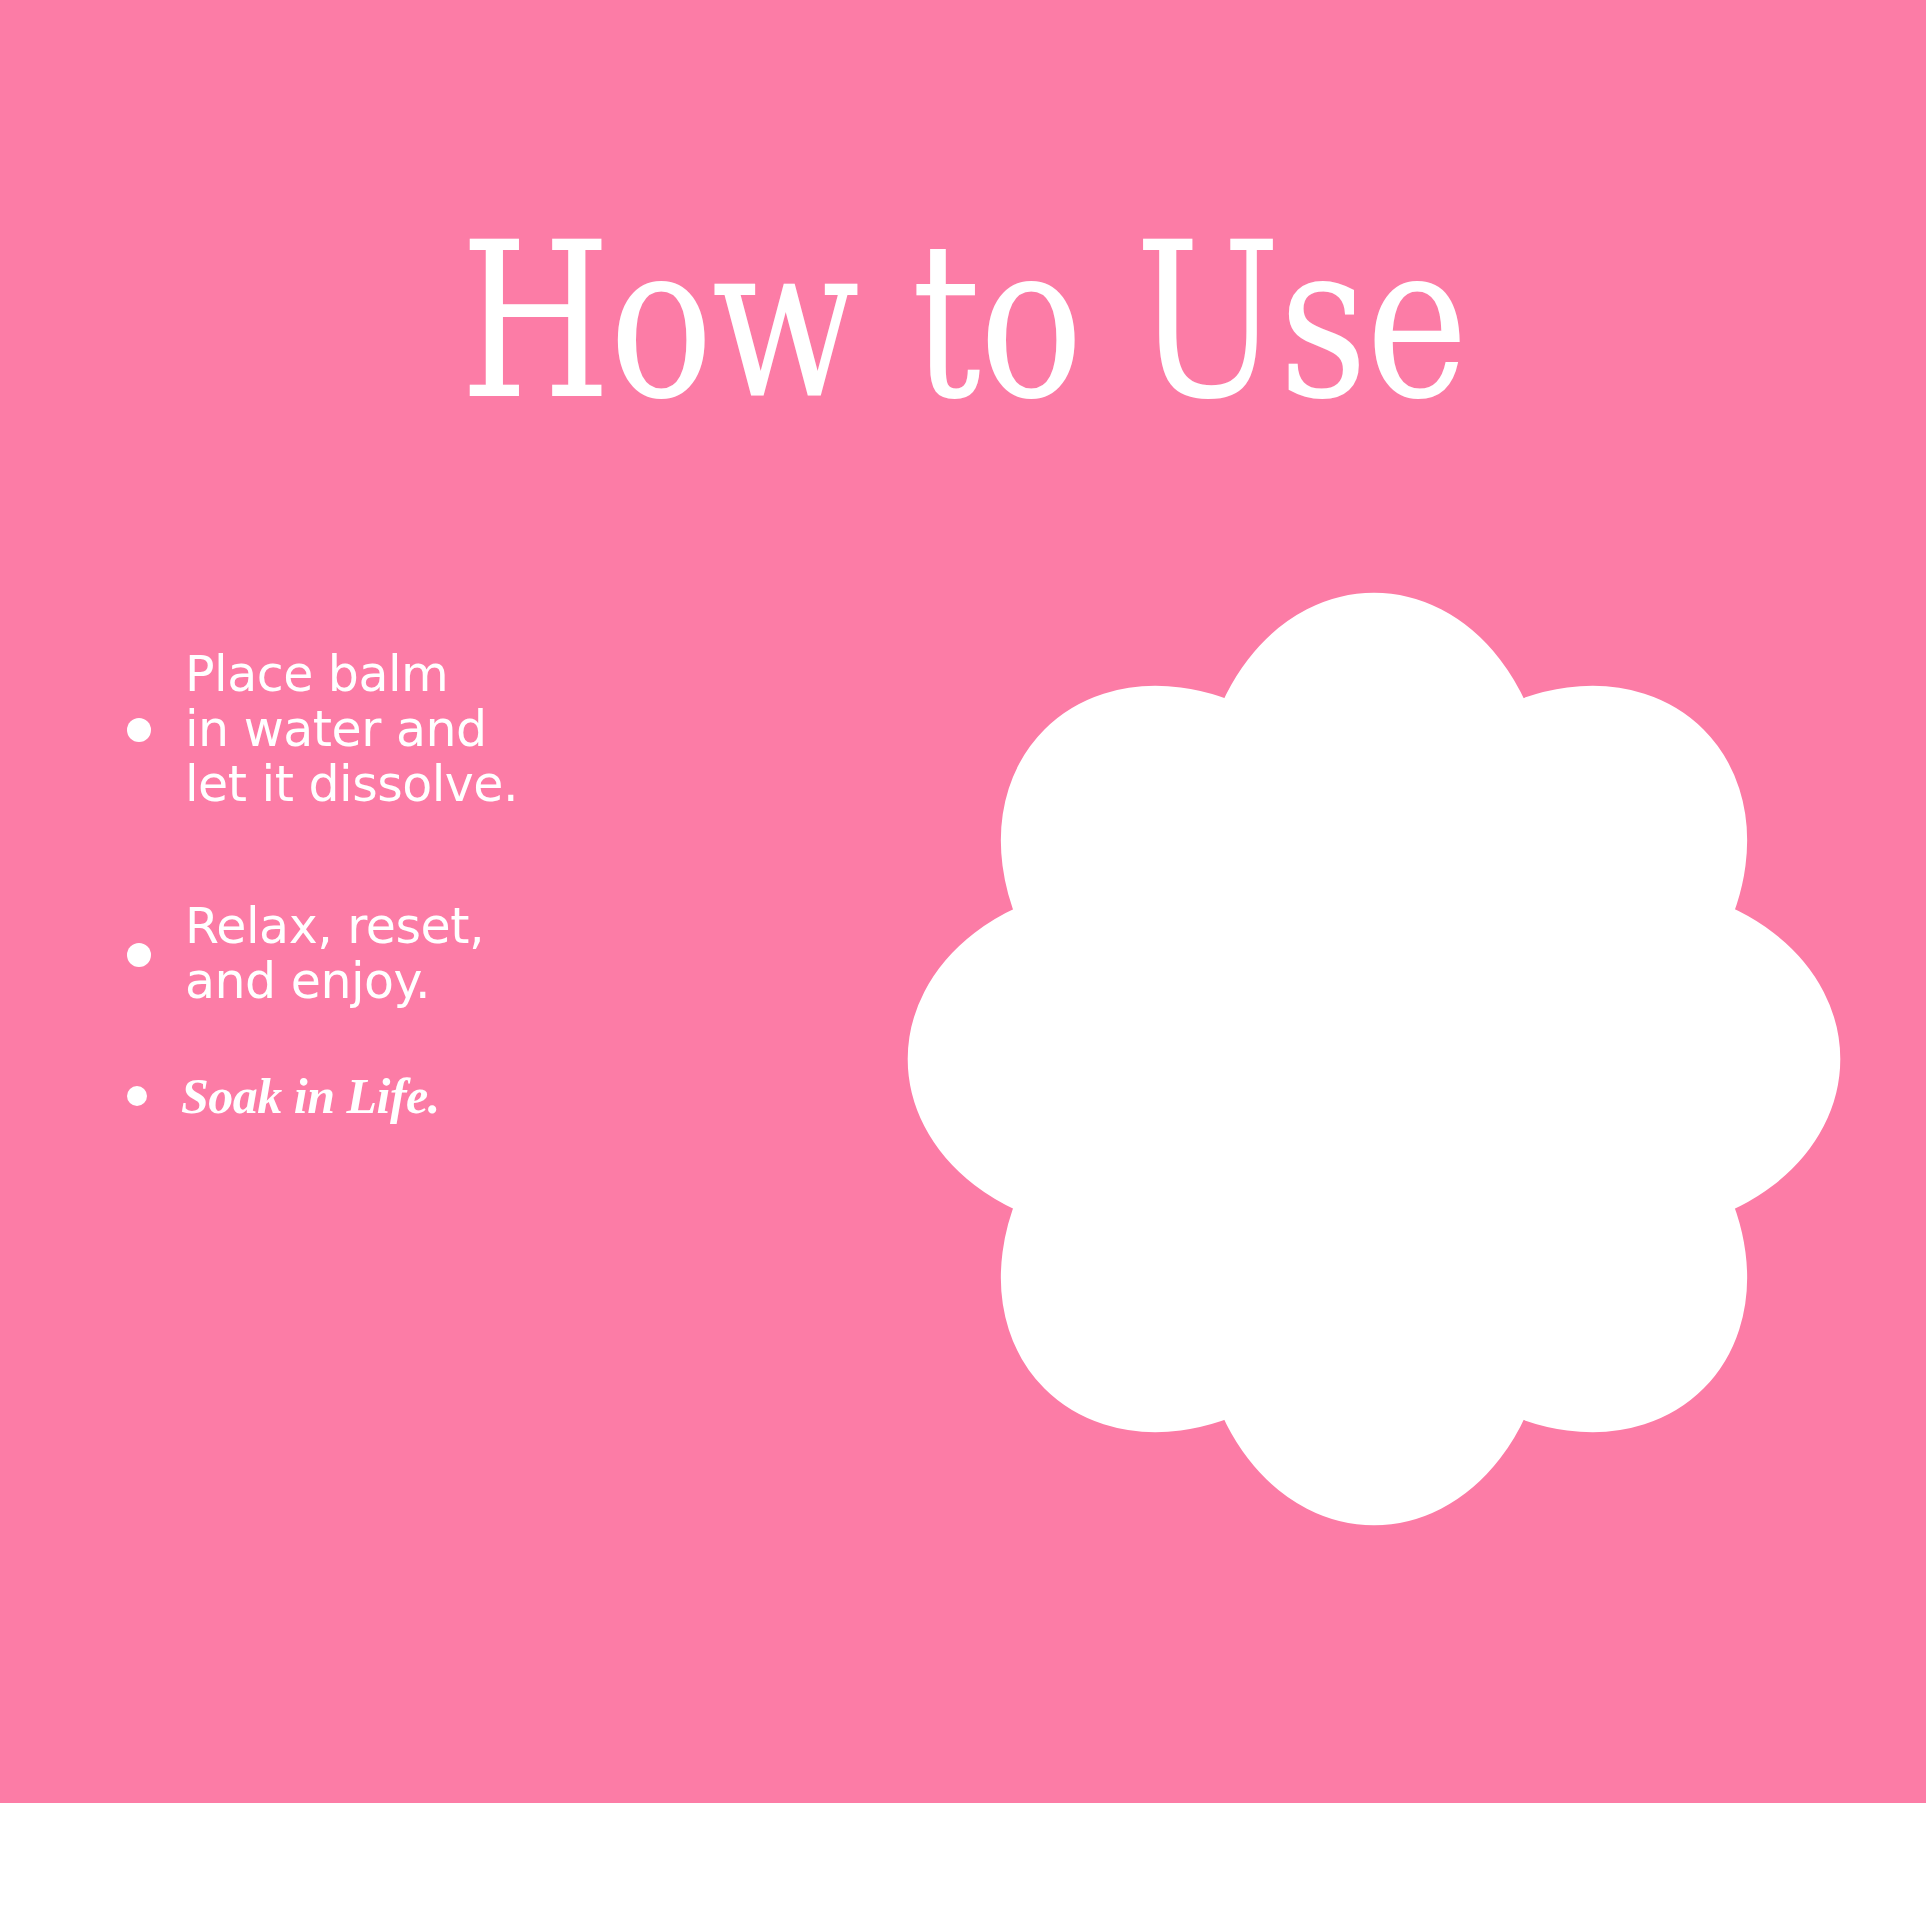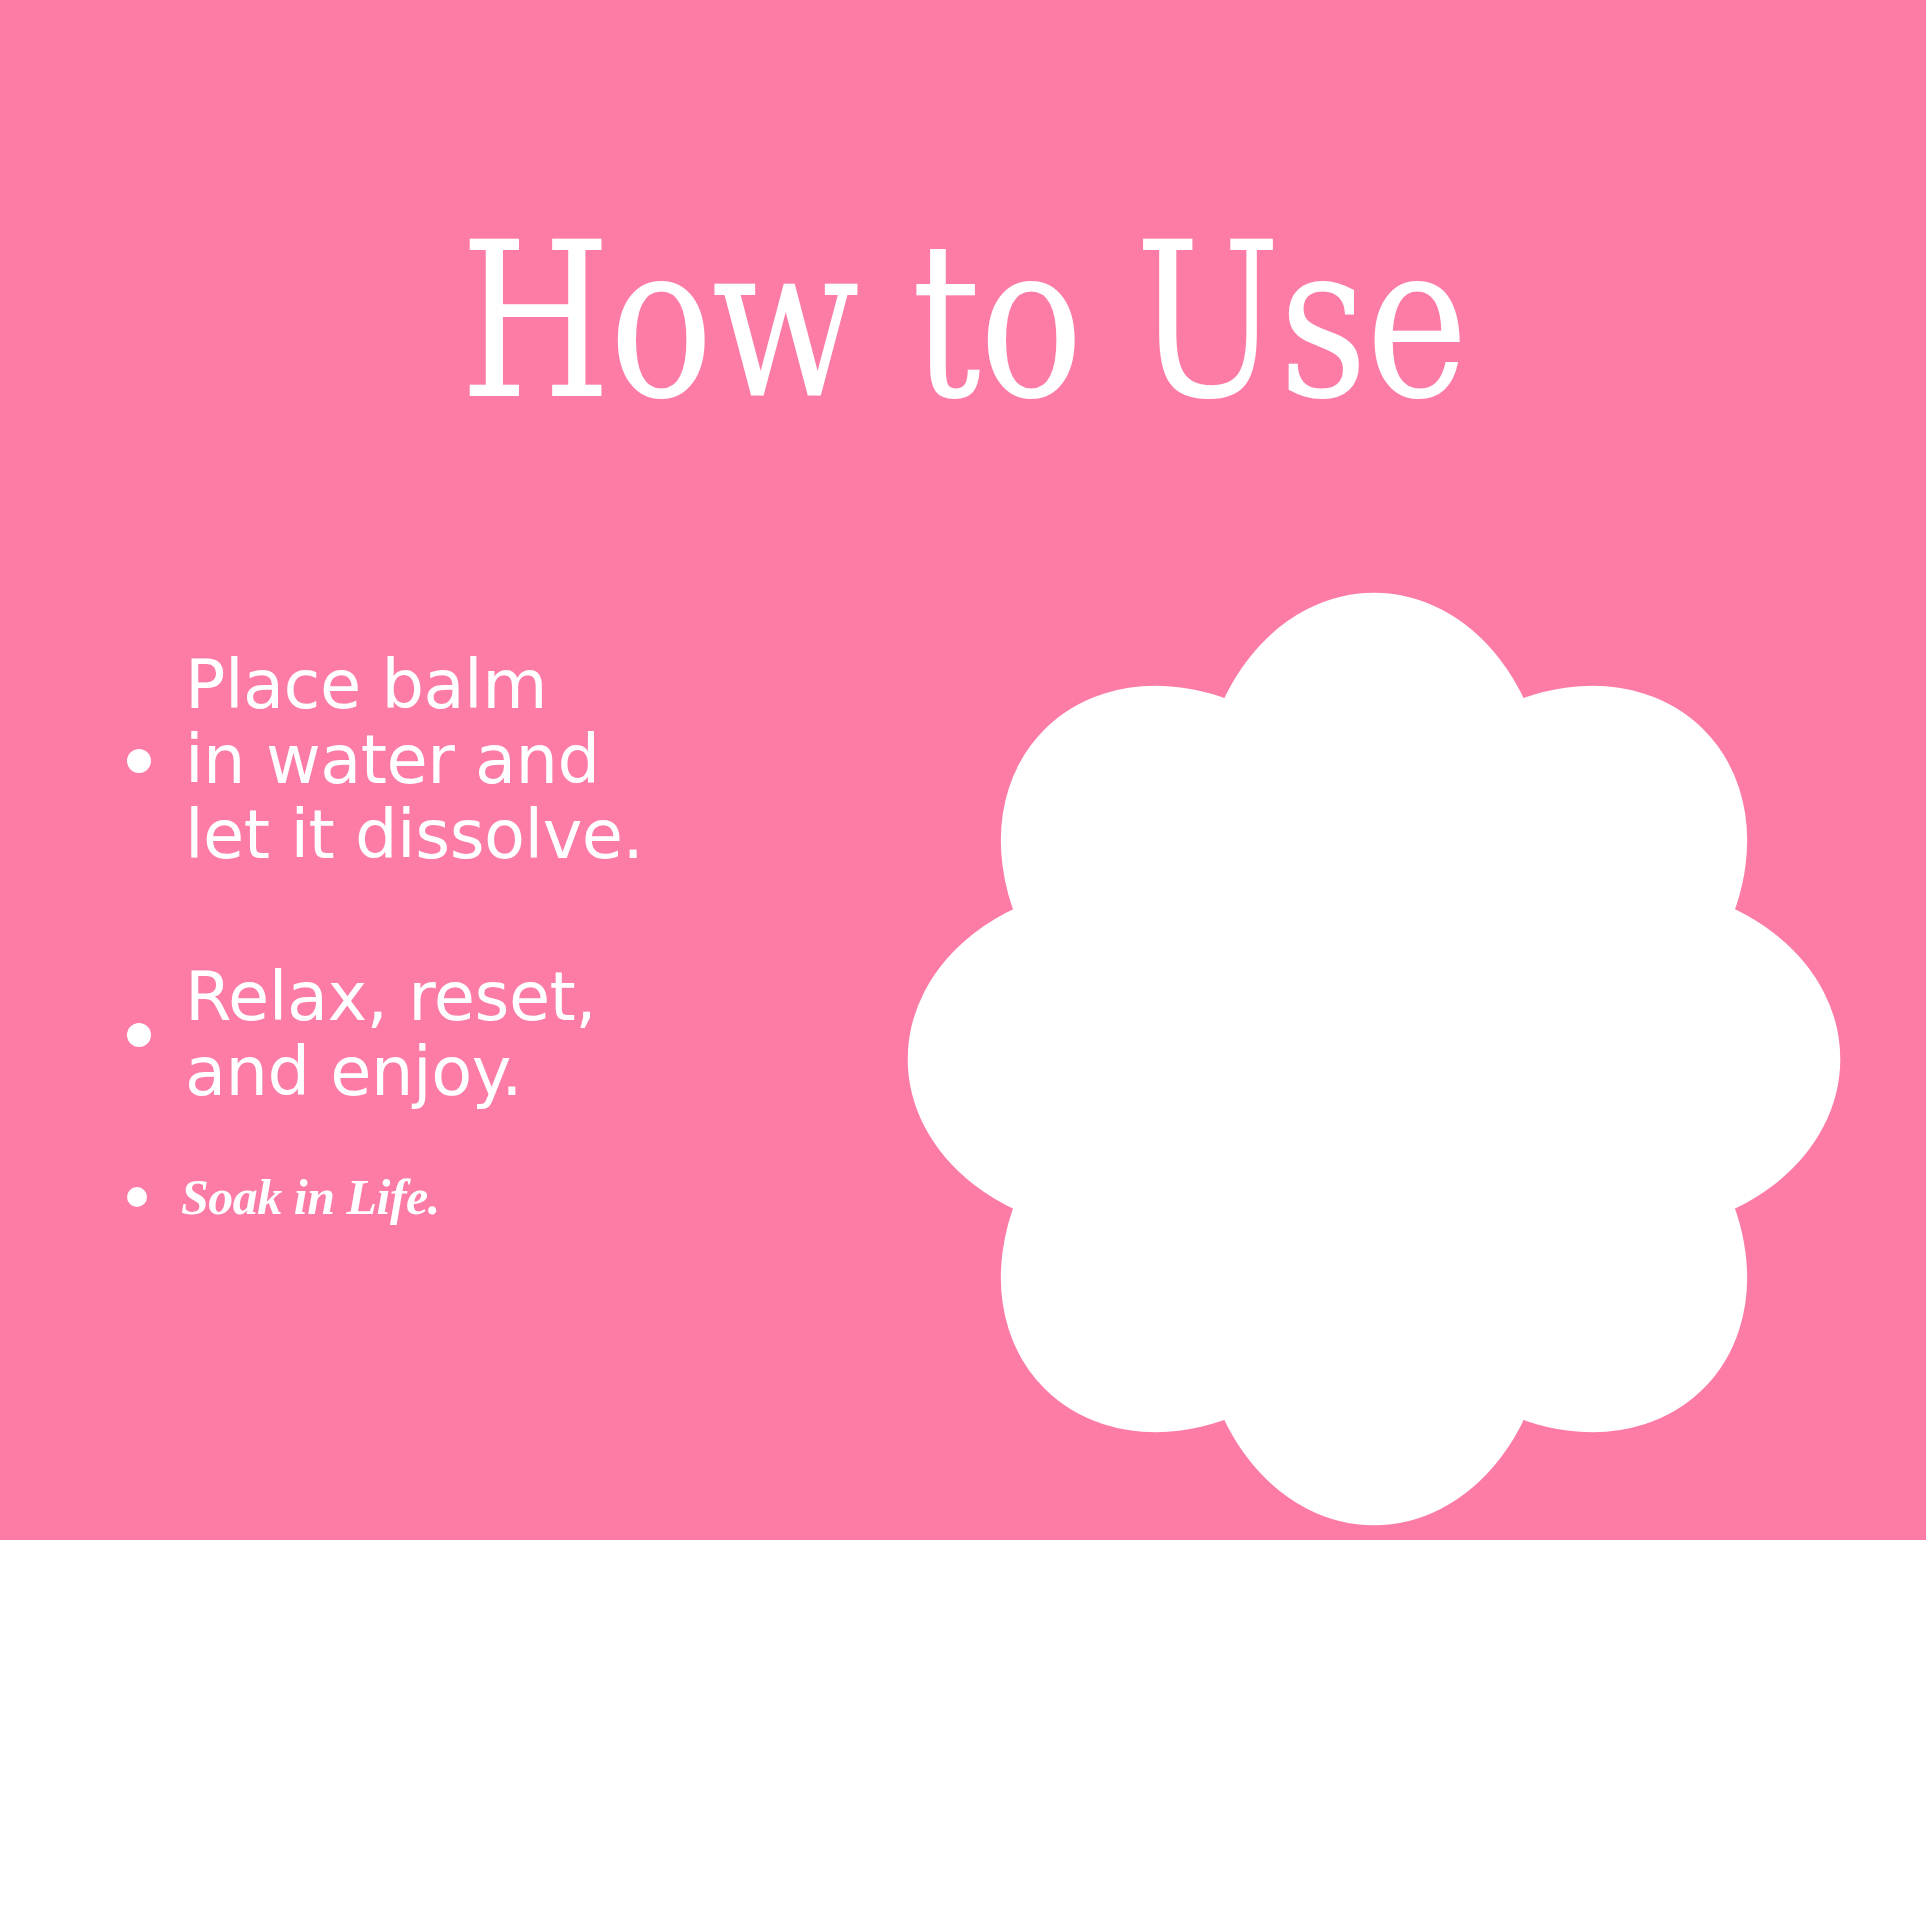--- a/index.html
+++ b/index.html
@@ -9,21 +9,21 @@
   body {
     width: 1927px;
     height: 1927px;
     overflow: hidden;
     font-family: "Liberation Sans", sans-serif;
   }
 
   #poster {
     position: relative;
     width: 1927px;
-    height: 1540px;
+    height: 1803px;
     background: #FC7CA6;
     overflow: hidden;
   }
 
   
   #title {
     position: absolute;
     left: 0;
     top: 214px;
     width: 1927px;
@@ -57,21 +57,21 @@
     flex: 0 0 auto;
     width: 24px;
     height: 24px;
     border-radius: 50%;
     background: #FFFFFF;
     margin-right: 34px;
   }
   .step-text {
     flex: 1 1 auto;
     font-family: "DejaVu Sans", "Liberation Sans", sans-serif;
-    font-size: 67px;
+    font-size: 49px;
     line-height: 1.12;
     font-weight: 400;
     letter-spacing: -0.5px;
     white-space: pre-line;
   }
   #step-0 { margin-bottom: 87px; }
   #step-1 { margin-bottom: 59px; }
   #step-2 .step-text {
     font-weight: 700;
     font-style: italic;

